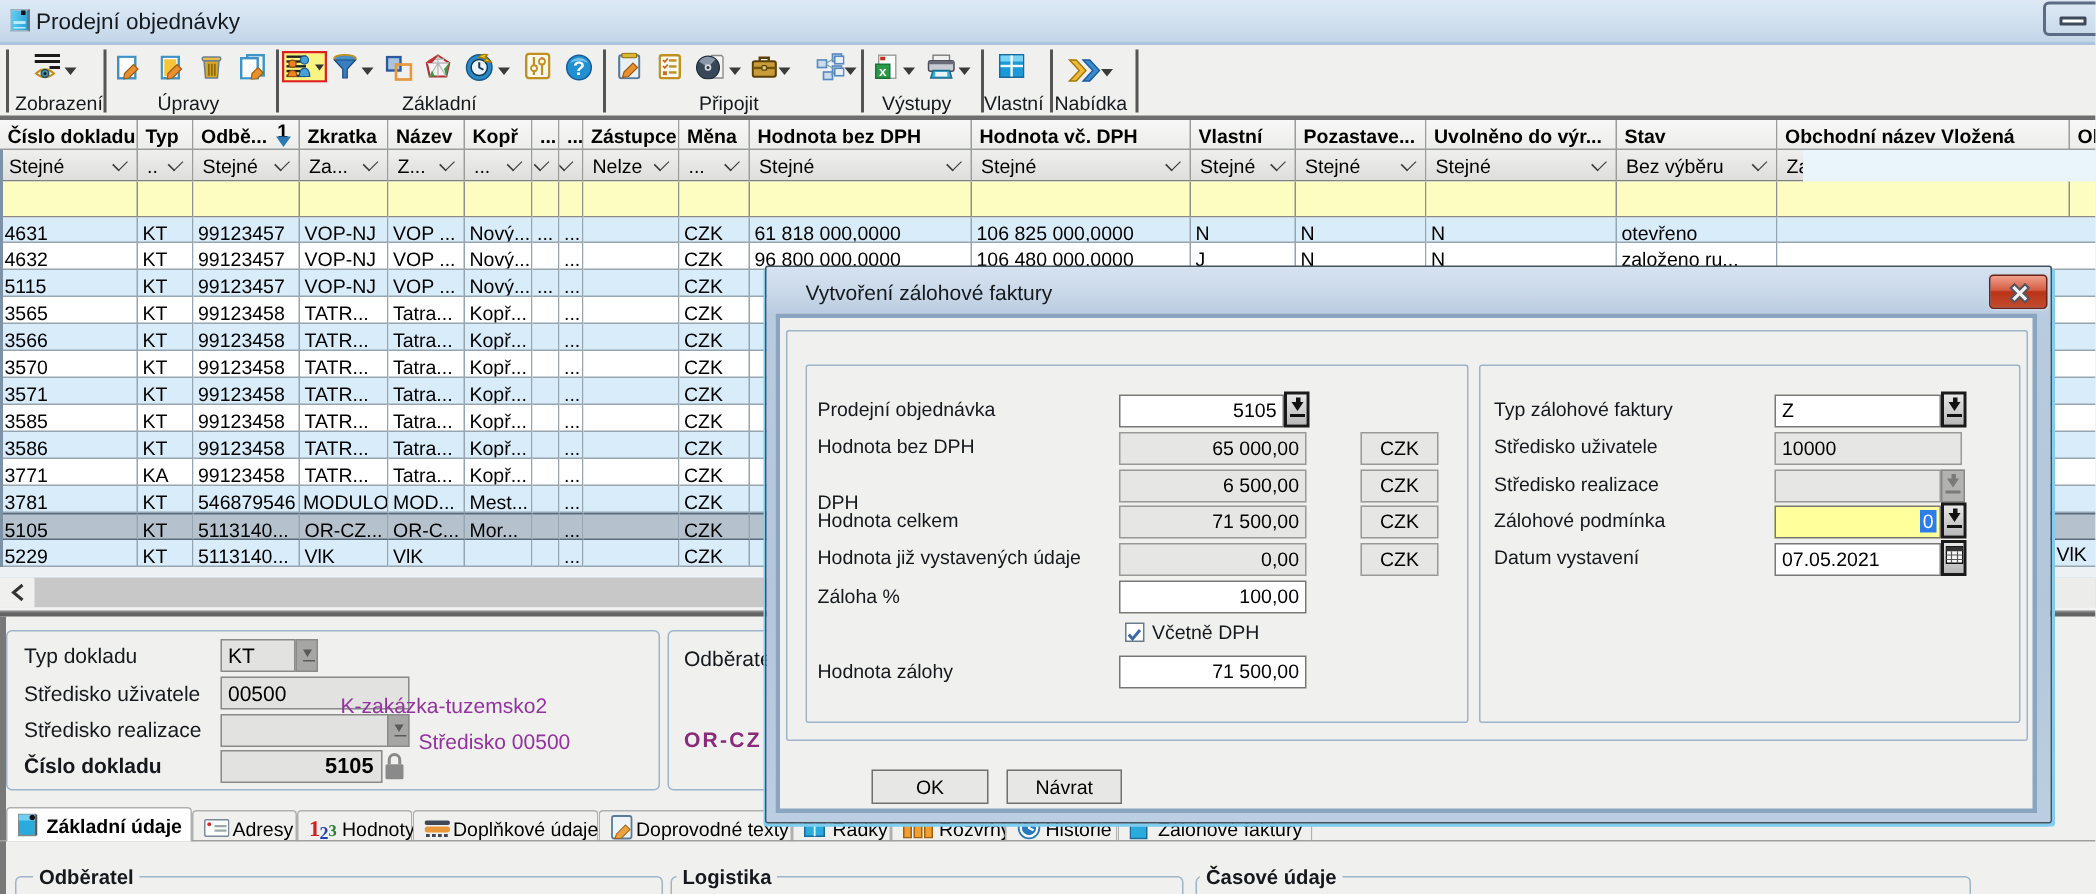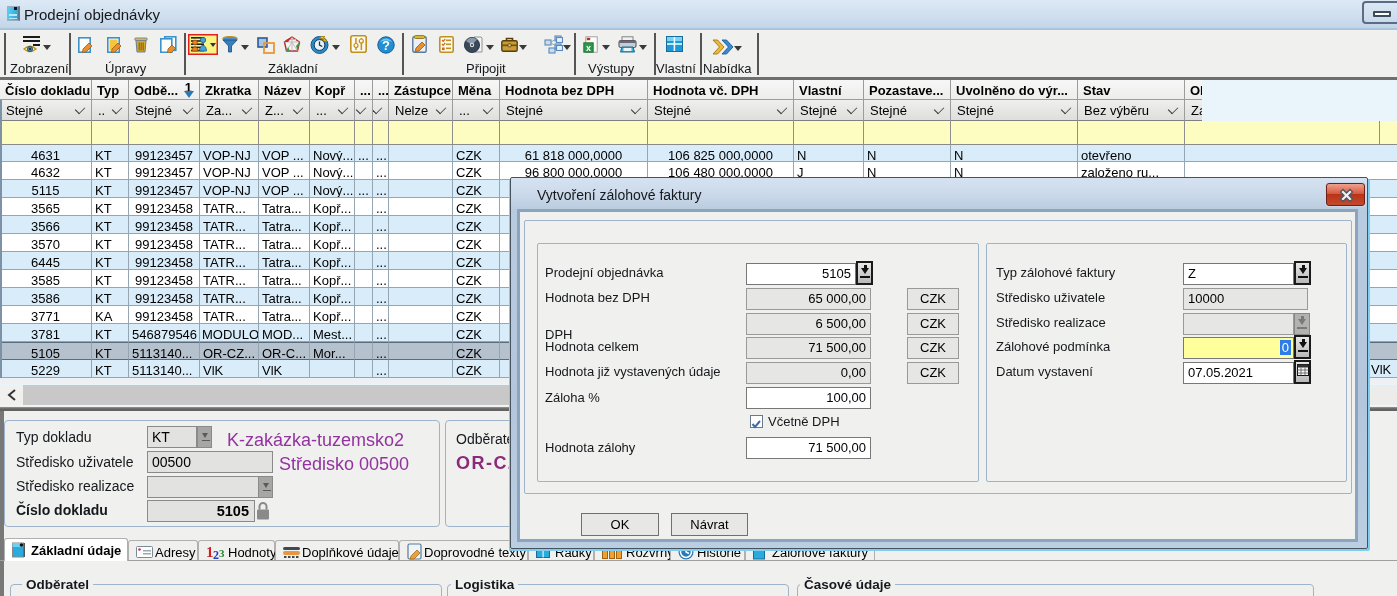--- a/index.html
+++ b/index.html
@@ -32,38 +32,38 @@
 #grid { left:0; top:80px; width:1397px; height:331px; background:#eaf4fb; }
 .sort1 { position:absolute; right:7px; top:0px; font-size:13px; font-weight:bold; }
 .sortarr { position:absolute; right:5px; top:11px; width:0; height:0; border-left:5px solid transparent; border-right:5px solid transparent; border-top:7px solid #2a7ab8; }
 .hrow { position:absolute; left:0; width:1397px; display:flex; }
 .hc { border-right:1px solid #9c9c9c; border-bottom:1px solid #9c9c9c; background:linear-gradient(#f7f7f7,#ededeb); font-weight:bold; font-size:13px; padding:3px 0 0 5px; white-space:nowrap; overflow:hidden; position:relative; }
 .fc { border-right:1px solid #9c9c9c; border-bottom:1px solid #808080; background:linear-gradient(#efefee,#dededd); font-size:13px; padding:3px 0 0 6px; white-space:nowrap; overflow:hidden; position:relative; }
 .fc .chev { position:absolute; right:7px; top:5px; width:8px; height:8px; border-left:1.5px solid #3a3a3a; border-bottom:1.5px solid #3a3a3a; transform:rotate(-45deg) scale(1.1,0.75); }
 .yc { border-right:1px solid #8f8f8f; border-bottom:1px solid #8a8a8a; background:#fdfdc2; }
 .dr { position:absolute; left:0; width:1397px; display:flex; font-size:13px; }
 .dc { border-right:1px solid #95a6b2; padding:3px 0 0 3px; white-space:nowrap; overflow:hidden; }
-.num { text-align:center; padding-right:3px; }
+.num { text-align:left; padding-right:3px; }
 .rb .dc { background:#d9ecfa; border-bottom:1px solid #97a5b1;}
 .rw .dc { background:#ffffff; border-bottom:1px solid #97a5b1;}
 .rs .dc { background:#b5c2ce; border-bottom:1px solid #5c6c7c; border-top:1px solid #5c6c7c;}
 .c0{width:92px}.c1{width:37px}.c2{width:71px}.c3{width:59px}.c4{width:51px}.c5{width:45px}.c6{width:18px}.c7{width:16px}.c8{width:64px}.c9{width:47px}.c10{width:148px}.c11{width:146px}.c12{width:70px}.c13{width:87px}.c14{width:127px}.c15{width:107px}.c16{width:195px}
 .dr .c16{border-right:none}.c17{width:17px;border-right:none}
 #hscroll { left:0; top:304.5px; width:1397px; height:20.5px; background:#c8c8c8; }
 #hsbtn { left:0; top:0; width:23px; height:20.5px; background:#f0f0ef; }
 #hsthumb { left:1362px; top:0px; width:35px; height:20.5px; background:#ececeb; }
 #splitband { left:0; top:325px; width:1397px; height:6.5px; background:linear-gradient(#f6f6f6 0px, #f0f0f0 1.5px, #8a8a8a 2.5px, #636363 4px, #636363 100%); }
 
 
 #detail { left:0; top:411px; width:1397px; height:185px; background:#f0f0ee; border-left:4px solid #787878; }
 .gbox { position:absolute; border:1px solid #9db4cc; border-radius:4px; }
 .glabel { position:absolute; font-size:13.5px; font-weight:bold; color:#15181c; background:#f0f0ee; padding:0 4px; }
 .flabel { position:absolute; font-size:14px; color:#15181c; white-space:nowrap; }
 .finput { position:absolute; border:1px solid #8a8a8a; background:#e2e2e0; font-size:14px; padding:2px 4px 0 4px; }
-.purple { position:absolute; font-size:18px; color:#9333a0; white-space:nowrap; }
+.purple { position:absolute; font-size:14px; color:#9333a0; white-space:nowrap;margin-top:32px; }
 .dspin { background:#a6a6a4; border:1px solid #8a8a8a; }
 .dspin .t { position:absolute; left:4px; top:6px; width:0; height:0; border-left:3.5px solid transparent; border-right:3.5px solid transparent; border-top:5px solid #5a5a5a; }
 .dspin .b { position:absolute; left:3.5px; top:12.5px; width:8px; height:1.6px; background:#5a5a5a; }
 
 
 #tabrow { left:0; top:538px; width:1397px; height:23px; }
 #tabline { left:0; top:560px; width:1397px; height:1px; background:#a0a0a0; }
 .tab { position:absolute; top:2px; height:21px; background:#f0f0ee; border:1px solid #b0b0b0; border-bottom:none; border-radius:3px 3px 0 0; font-size:13px; padding:4px 3px 0 26px; white-space:nowrap; }
 .tab.active { top:0; height:23px; background:#ffffff; font-weight:bold; z-index:5; }
 .tabicon { position:absolute; left:7px; top:3px; width:15px; height:15px; }
@@ -292,20 +292,21 @@
 <div class="hc c6">...</div>
 <div class="hc c7">...</div>
 <div class="hc c8">Zástupce</div>
 <div class="hc c9">Měna</div>
 <div class="hc c10">Hodnota bez DPH</div>
 <div class="hc c11">Hodnota vč. DPH</div>
 <div class="hc c12">Vlastní</div>
 <div class="hc c13">Pozastave...</div>
 <div class="hc c14">Uvolněno do výr...</div>
 <div class="hc c15">Stav</div>
+<div class="hc c16">Obchodní název Vložená</div>
 <div class="hc c17">Obc</div>
 </div>
 <div class="hrow" style="top:20px;height:21px">
 <div class="fc c0">Stejné<div class="chev"></div></div>
 <div class="fc c1">..<div class="chev"></div></div>
 <div class="fc c2">Stejné<div class="chev"></div></div>
 <div class="fc c3">Za...<div class="chev"></div></div>
 <div class="fc c4">Z...<div class="chev"></div></div>
 <div class="fc c5">...<div class="chev"></div></div>
 <div class="fc c6">
@@ -458,21 +459,21 @@
 <div class="dc c10"></div>
 <div class="dc c11"></div>
 <div class="dc c12"></div>
 <div class="dc c13"></div>
 <div class="dc c14"></div>
 <div class="dc c15"></div>
 <div class="dc c16"></div>
 <div class="dc c17"></div>
 </div>
 <div class="dr rb" style="top:172.2px;height:17.95px">
-<div class="dc c0 num">6445</div>
+<div class="dc c0 num">3571</div>
 <div class="dc c1">KT</div>
 <div class="dc c2 num">99123458</div>
 <div class="dc c3">TATR...</div>
 <div class="dc c4">Tatra...</div>
 <div class="dc c5">Kopř...</div>
 <div class="dc c6"></div>
 <div class="dc c7">...</div>
 <div class="dc c8"></div>
 <div class="dc c9">CZK</div>
 <div class="dc c10"></div>

